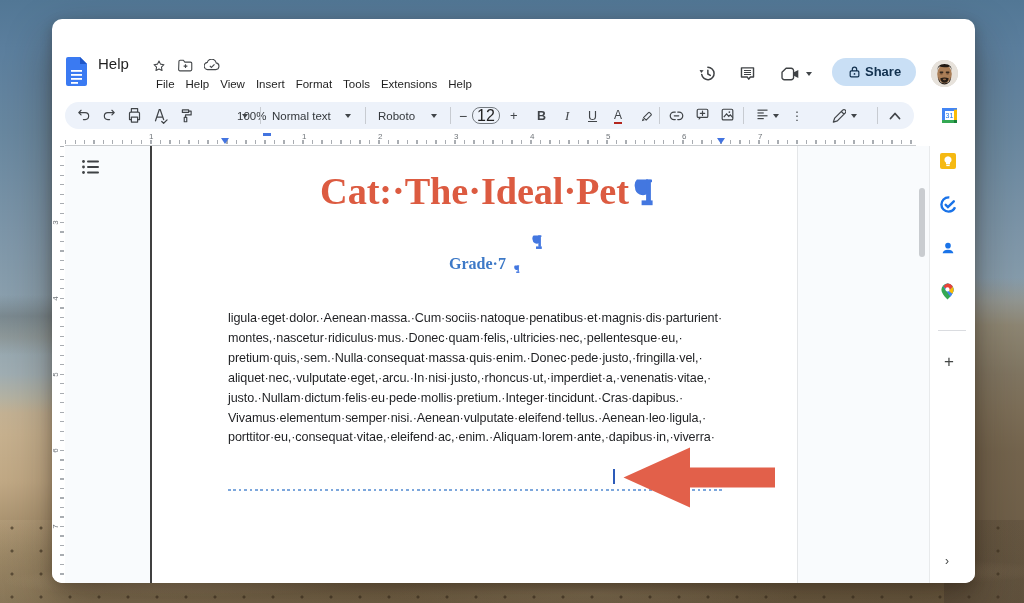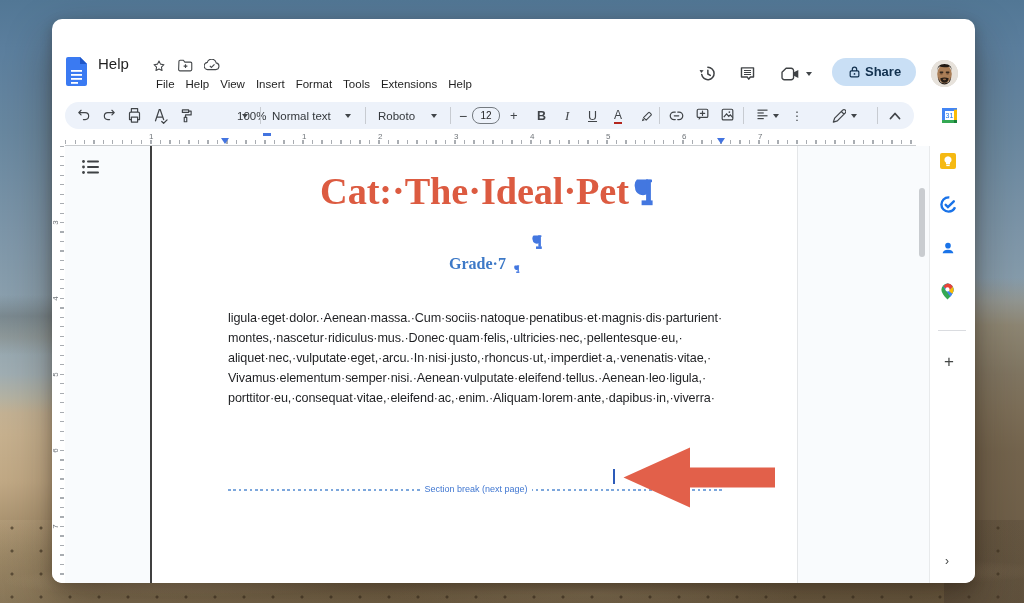--- a/index.html
+++ b/index.html
@@ -63,21 +63,21 @@
 
   
   .toolbar { position:absolute; left:13px; top:83px; width:849px; height:27px; border-radius:13.5px;
     background:#edf2fa; }
   .tb { position:absolute; top:0; height:27px; display:flex; align-items:center; color:#414549; }
   .tsep { position:absolute; top:5px; width:1px; height:17px; background:#c7cbd1; }
   .tlabel { font-size:11.5px; color:#33373b; }
   .caret { width:0; height:0; border-left:3.5px solid transparent; border-right:3.5px solid transparent;
     border-top:4px solid #414549; display:inline-block; }
   .fsbox { position:absolute; left:407px; top:5px; width:28px; height:17px; border:1px solid #747a80; border-radius:8px;
-    font-size:10px; color:#1f1f1f; text-align:center; line-height:15px; }
+    font-size:16px; color:#1f1f1f; text-align:center; line-height:15px; }
 
   
   .rulerzone { position:absolute; left:0; top:110px; width:100%; height:17px; background:#fff; }
   .hruler { position:absolute; left:13px; top:111px; width:851px; height:16px; border-bottom:1px solid #c9cccf; }
   .hnum { position:absolute; top:2px; font-size:8px; color:#70757a; }
   .hticks { position:absolute; left:0; bottom:1px; width:100%; height:4px;
     background:repeating-linear-gradient(90deg, #a9adb2 0 1px, transparent 1px 9.5px); }
   .ind-tri { position:absolute; width:0; height:0; border-left:4.5px solid transparent; border-right:4.5px solid transparent; border-top:6px solid #4374e0; top:8px; }
   .ind-bar { position:absolute; width:8px; height:3.5px; background:#4374e0; top:2.5px; }
 
@@ -302,26 +302,27 @@
       <div class="byline" style="top:109px; left:3px;">Grade·7</div>
       <svg style="position:absolute; left:362px; top:118px;" width="5.5" height="10.5" viewBox="0 0 19 27" fill="#4377e0">
         <path d="M1 8.4 A7.9 7.9 0 0 0 14 14.3 V0.6 H2.9 A8 8 0 0 0 1 8.4 Z"></path>
         <rect x="12.1" y="0.6" width="4.8" height="21.6"></rect>
         <rect x="12.1" y="0.6" width="5.9" height="2.6"></rect>
         <rect x="7.6" y="21.4" width="11" height="4.8"></rect>
       </svg>
       <div class="body-text">
         <div>ligula·eget·dolor.·Aenean·massa.·Cum·sociis·natoque·penatibus·et·magnis·dis·parturient·</div>
         <div>montes,·nascetur·ridiculus·mus.·Donec·quam·felis,·ultricies·nec,·pellentesque·eu,·</div>
+        <div>pretium·quis,·sem.·Nulla·consequat·massa·quis·enim.·Donec·pede·justo,·fringilla·vel,·</div>
         <div>aliquet·nec,·vulputate·eget,·arcu.·In·nisi·justo,·rhoncus·ut,·imperdiet·a,·venenatis·vitae,·</div>
+        <div>justo.·Nullam·dictum·felis·eu·pede·mollis·pretium.·Integer·tincidunt.·Cras·dapibus.·</div>
         <div>Vivamus·elementum·semper·nisi.·Aenean·vulputate·eleifend·tellus.·Aenean·leo·ligula,·</div>
         <div>porttitor·eu,·consequat·vitae,·eleifend·ac,·enim.·Aliquam·lorem·ante,·dapibus·in,·viverra·</div>
       </div>
       <div class="secbreak"></div>
-      <div class="seclabel"><span>Section break (next page)</span></div>
       <div class="cursor"></div>
     </div>
     <div class="scrollbar"></div>
   </div>
 
   <div class="vruler">
     <div class="vticks"></div>
     <div class="vnum" style="top:72px;">3</div>
     <div class="vnum" style="top:148px;">4</div>
     <div class="vnum" style="top:224px;">5</div>

